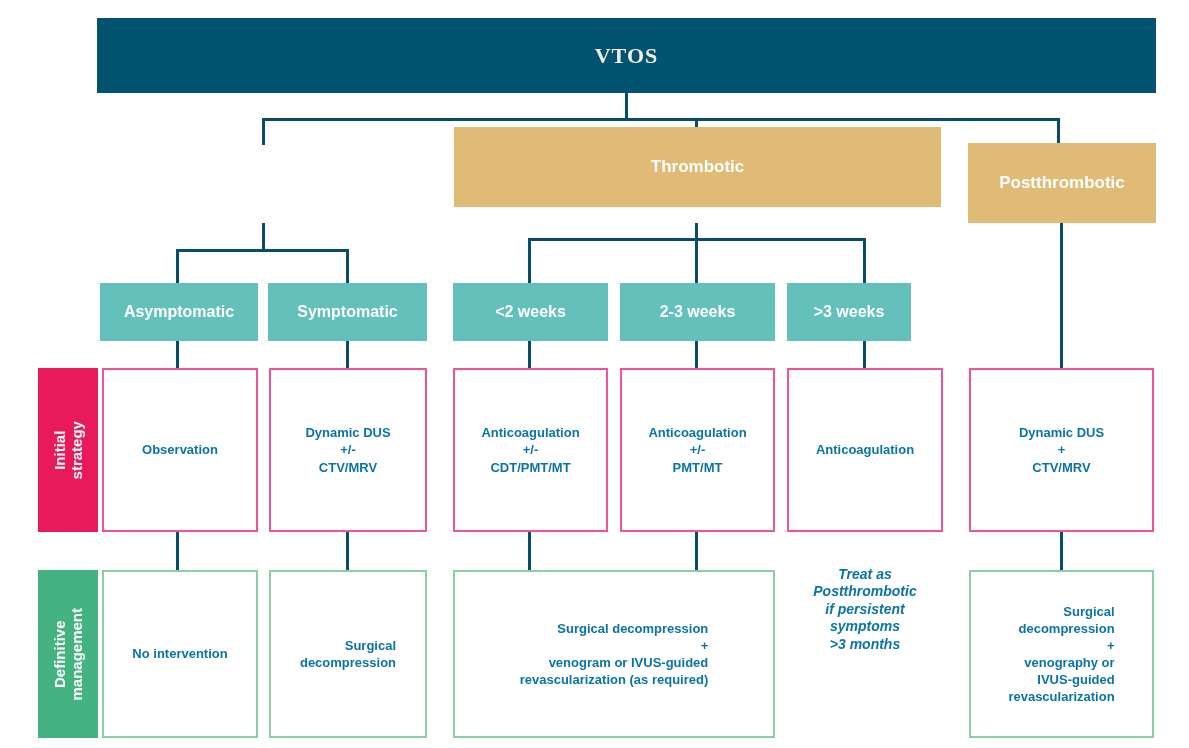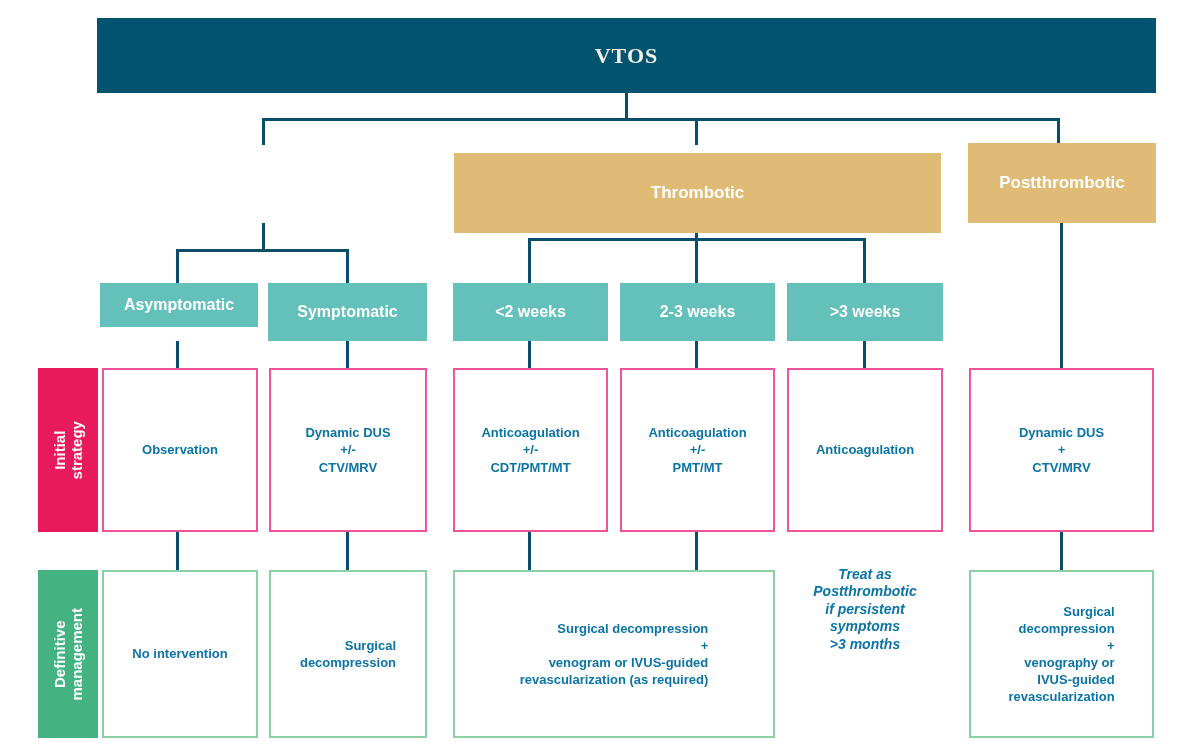--- a/index.html
+++ b/index.html
@@ -74,40 +74,40 @@
   <div class="line" style="left:176px;top:532px;width:3px;height:38px;"></div>
   <div class="line" style="left:346px;top:532px;width:3px;height:38px;"></div>
   <div class="line" style="left:528px;top:532px;width:3px;height:38px;"></div>
   <div class="line" style="left:695px;top:532px;width:3px;height:38px;"></div>
   <div class="line" style="left:1060px;top:532px;width:3px;height:38px;"></div>
 
   <div class="node banner" style="left:97px;top:18px;width:1059px;height:75px;">
     <span>VTOS</span>
   </div>
 
-  <div class="node gold" style="left:454px;top:153px;width:487px;height:80px;">
+  <div class="node gold" style="left:454px;top:127px;width:487px;height:80px;">
     <span>Thrombotic</span>
   </div>
   <div class="node gold" style="left:968px;top:143px;width:188px;height:80px;">
     <span>Postthrombotic</span>
   </div>
 
-  <div class="node tealbox" style="left:100px;top:283px;width:158px;height:44px;">
+  <div class="node tealbox" style="left:100px;top:283px;width:158px;height:58px;">
     <span>Asymptomatic</span>
   </div>
   <div class="node tealbox" style="left:268px;top:283px;width:159px;height:58px;">
     <span>Symptomatic</span>
   </div>
   <div class="node tealbox" style="left:453px;top:283px;width:155px;height:58px;">
     <span>&lt;2 weeks</span>
   </div>
   <div class="node tealbox" style="left:620px;top:283px;width:155px;height:58px;">
     <span>2-3 weeks</span>
   </div>
-  <div class="node tealbox" style="left:787px;top:283px;width:156px;height:58px;">
+  <div class="node tealbox" style="left:787px;top:283px;width:124px;height:58px;">
     <span>&gt;3 weeks</span>
   </div>
 
   <div class="side-label side-pink" style="left:38px;top:368px;width:60px;height:164px;">
     <div class="vtext">Initial strategy</div>
   </div>
 
   <div class="node outline-box pink-outline" style="left:102px;top:368px;width:156px;height:164px;">
     <span>Observation</span>
   </div>

